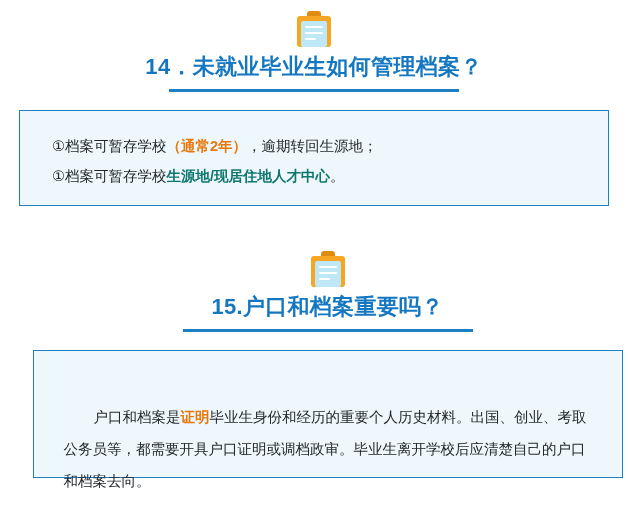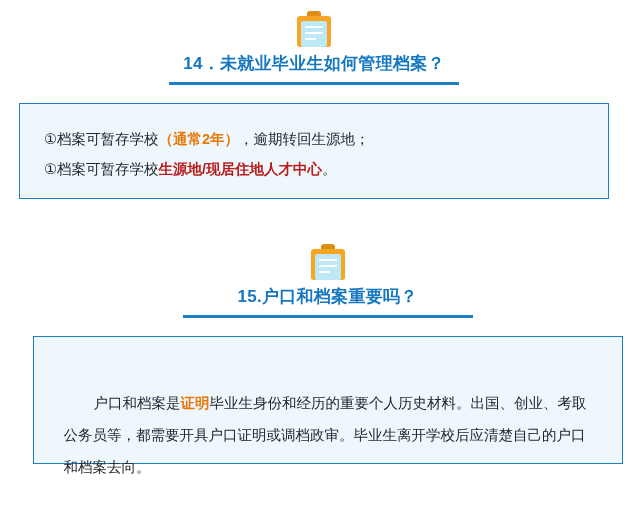--- a/index.html
+++ b/index.html
@@ -71,21 +71,21 @@
     width: 14px;
     height: 8px;
     background: #e08b12;
     border-radius: 3px;
   }
 
   
   .heading {
     text-align: center;
     color: #1577c0;
-    font-size: 17px;
+    font-size: 22px;
     font-weight: bold;
     letter-spacing: 0.3px;
     padding-top: 4px;
   }
   .rule-wrap {
     display: flex;
     justify-content: center;
     padding-top: 7px;
   }
   .rule {
@@ -100,34 +100,34 @@
     margin: 18px auto 0 auto;
     width: 590px;
     border: 1px solid #1f7fc4;
     background: #eef8fc;
     position: relative;
   }
   .card.first  { height: 96px; }
   .card.second { height: 128px; }
 
   .card-inner {
-    padding: 20px 28px 0 24px;
+    padding: 20px 28px 0 32px;
     font-size: 14.5px;
     color: #23282d;
     line-height: 30px;
   }
   .card.second .card-inner {
     padding: 26px 30px 0 30px;
     line-height: 32px;
     margin-top: 24px;
   }
   .indent { text-indent: 30px; }
 
   .orange { color: #e8780c; font-weight: bold; }
-  .blue   { color: #b91c1c; font-weight: bold; }
+  .blue   { color: #0f766e; font-weight: bold; }
 
   .line-item { white-space: nowrap; }
 
   .spacer-bottom { height: 30px; }
 </style>
 </head>
 <body>
 
 <div class="page">
 

